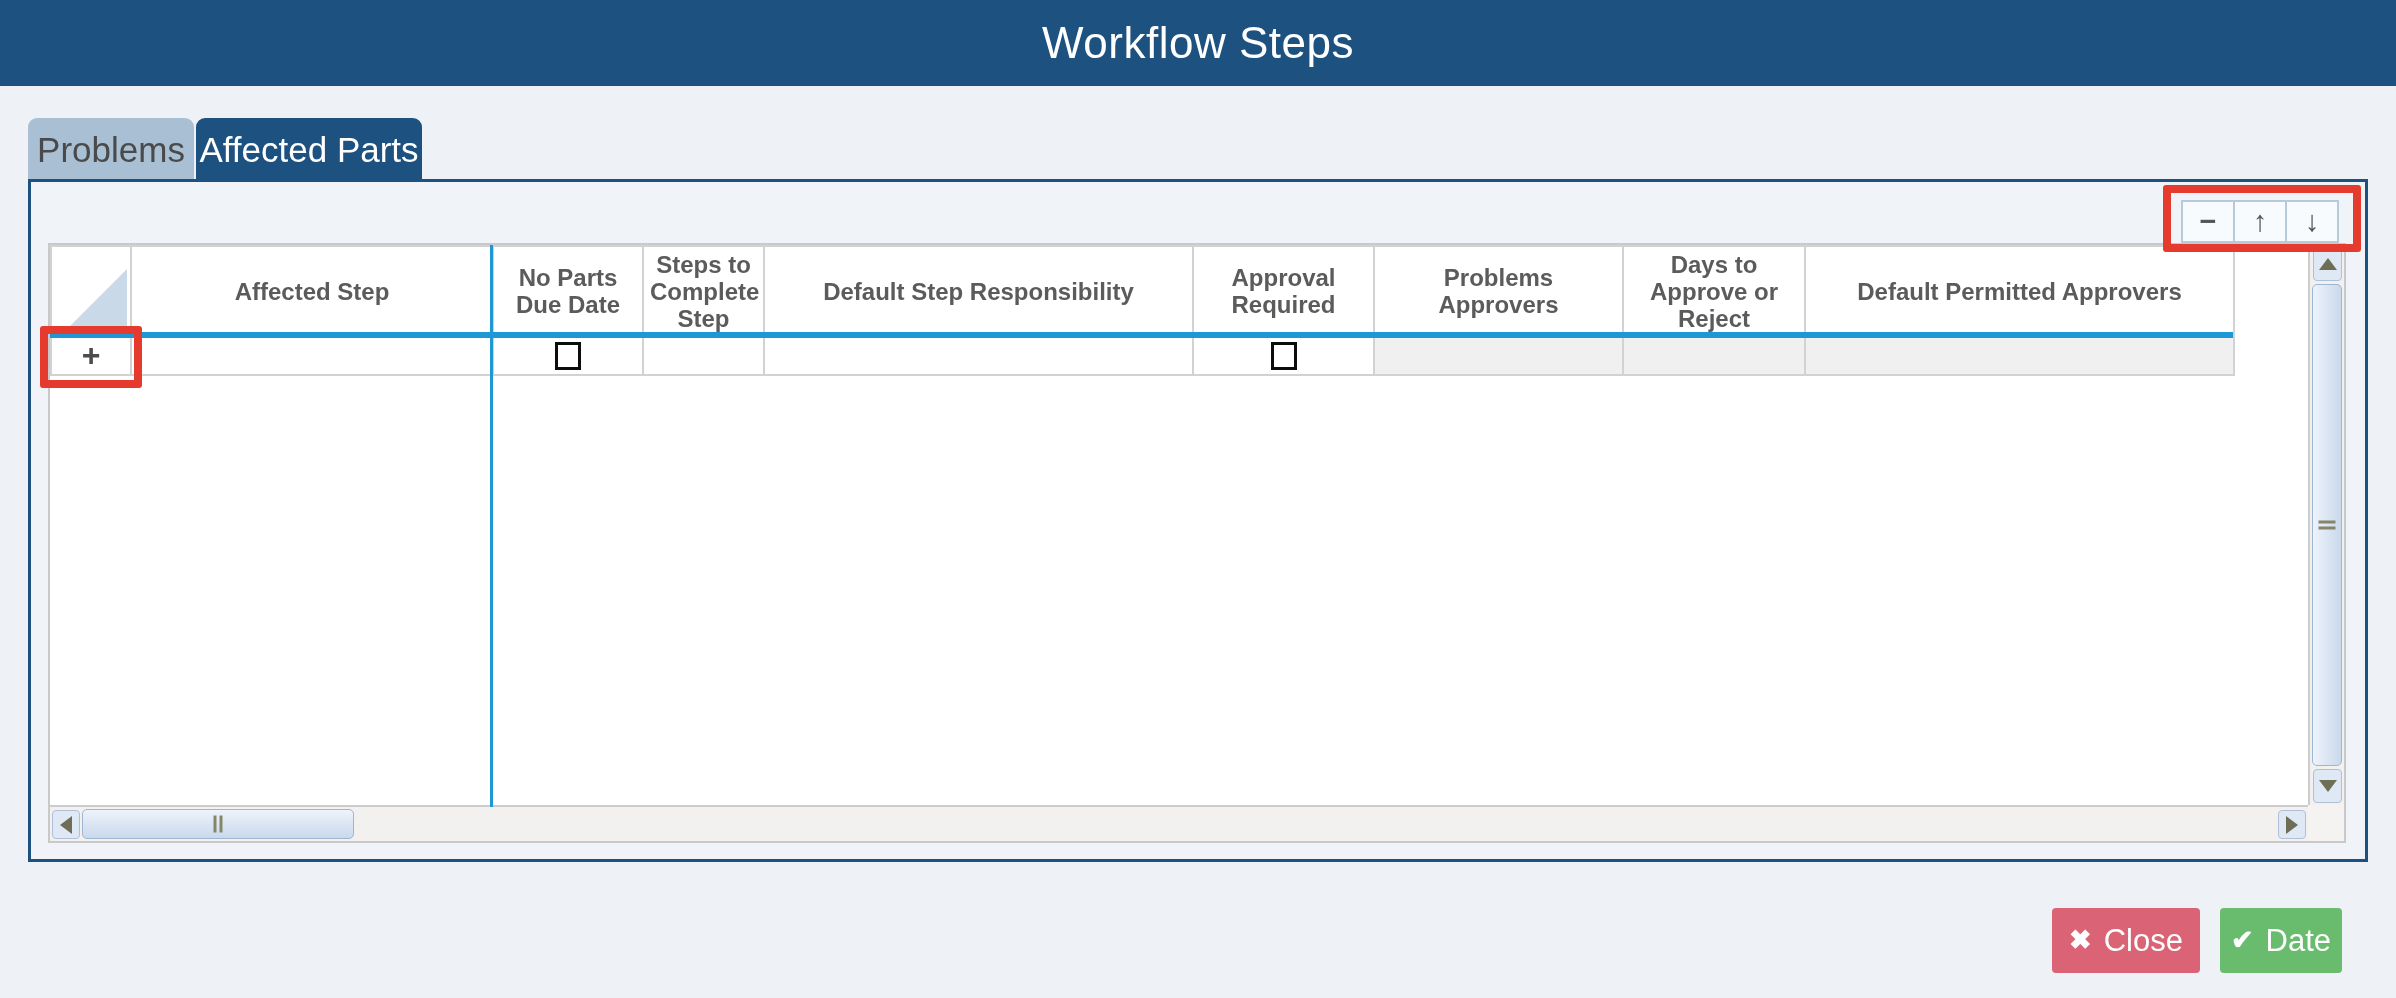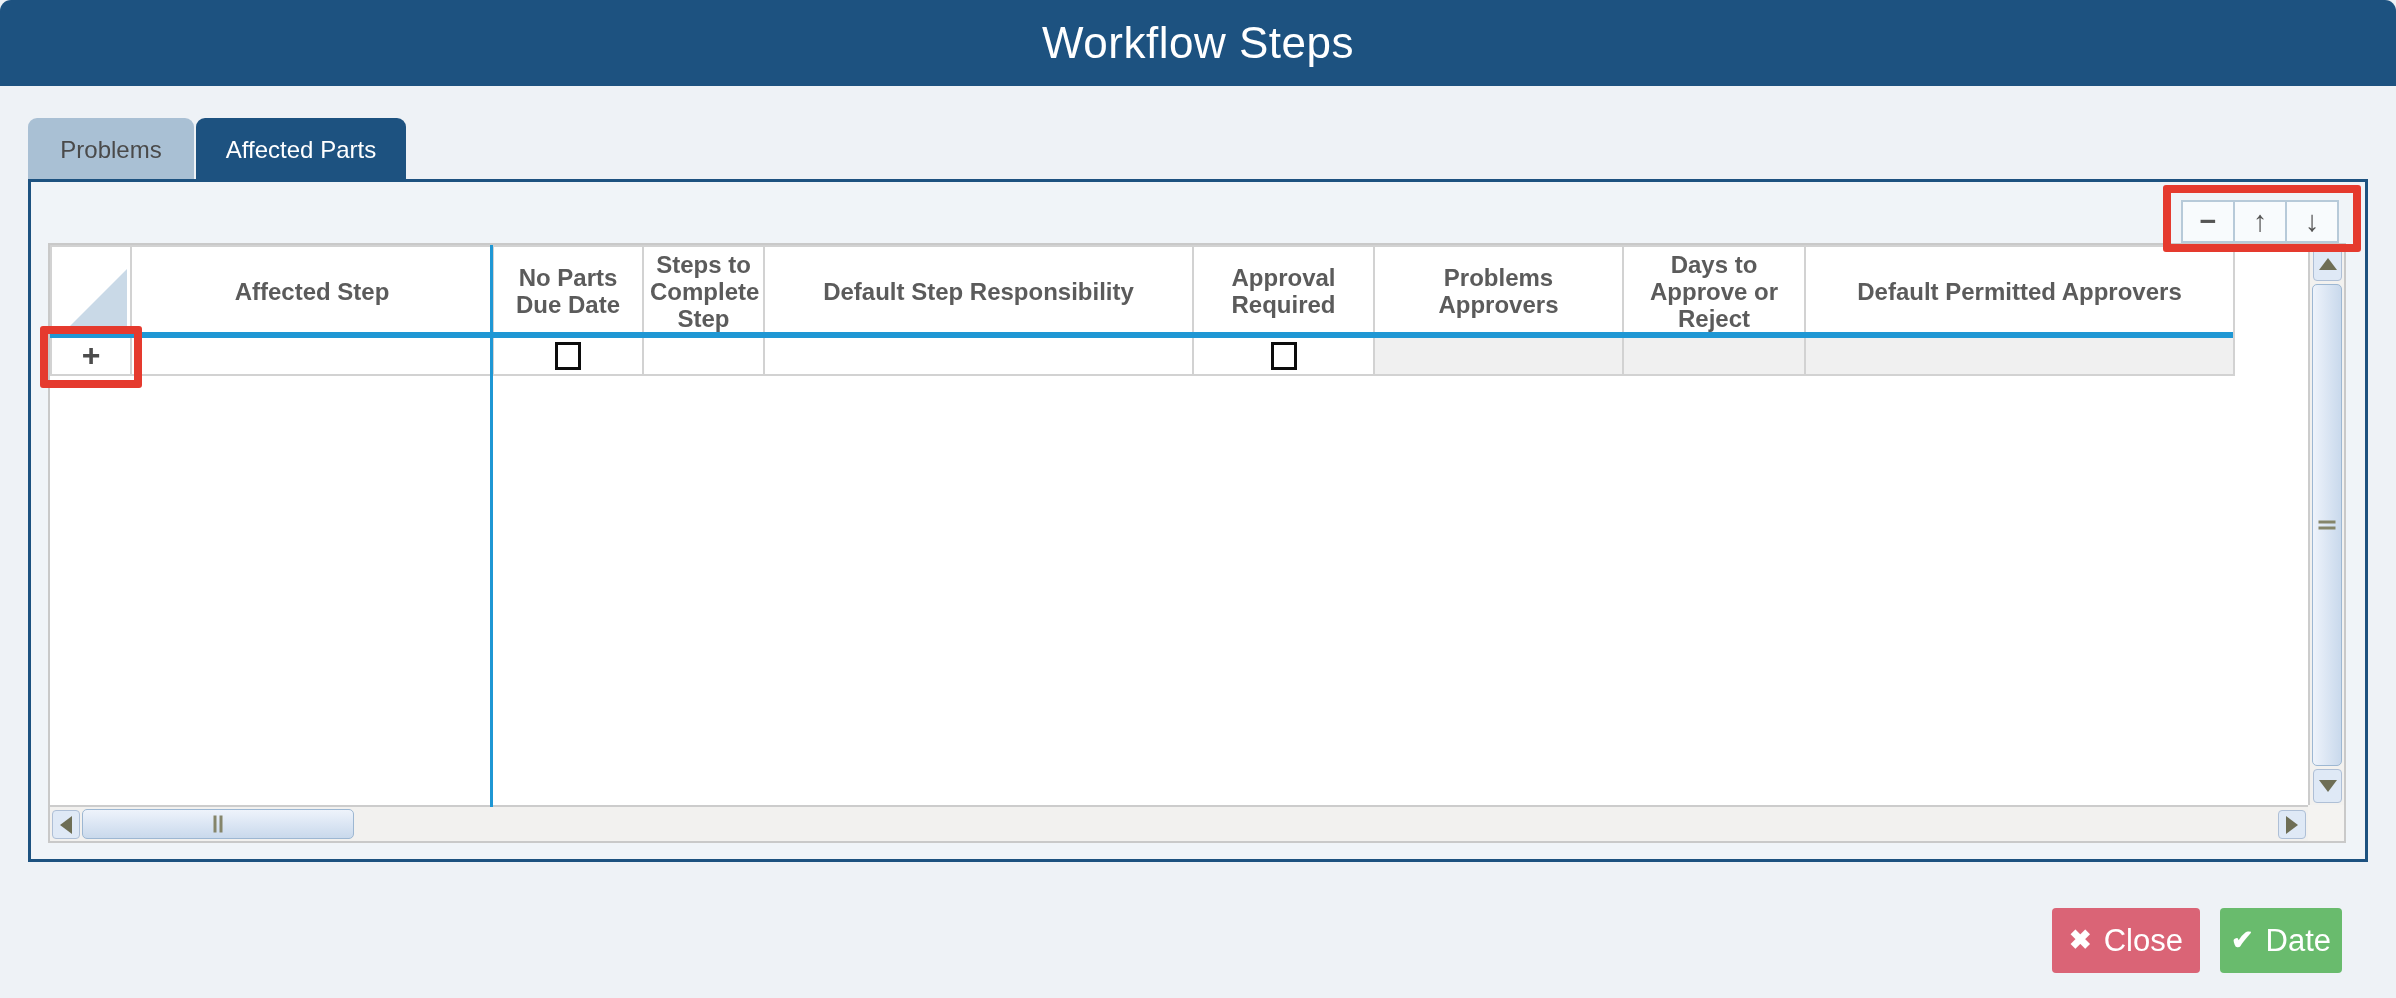--- a/index.html
+++ b/index.html
@@ -8,31 +8,31 @@
     --inactive-tab-text:#4a4a4a;
     --accent-blue:#1f97d4;
     --annotation-red:#e53a2e;
     --close-red:#da6476;
     --save-green:#69bb6d;
   }
   *{margin:0;padding:0;box-sizing:border-box;}
   html,body{background:#eef2f6;}
   .page{
     position:relative;width:2396px;height:998px;overflow:hidden;
-    background:#eef2f6;font-family:"Liberation Sans",sans-serif;border-radius:11px;
+    background:#eef2f6;font-family:"Liberation Sans",sans-serif;
   }
   
   .topbar{position:absolute;left:0;top:0;width:2396px;height:86px;background:var(--header-blue);
     display:flex;align-items:center;justify-content:center;}
   .topbar h1{color:#fff;font-size:44px;font-weight:400;letter-spacing:.5px;}
   
   .tab{position:absolute;top:118px;height:64px;border-radius:9px 9px 0 0;
-    display:flex;align-items:center;justify-content:center;font-size:24px;cursor:pointer;}
+    display:flex;align-items:center;justify-content:center;font-size:35px;cursor:pointer;}
   .tab-problems{left:28px;width:166px;background:var(--inactive-tab);color:var(--inactive-tab-text);z-index:1;}
-  .tab-affected{left:196px;width:210px;background:var(--header-blue);color:#fff;z-index:3;}
+  .tab-affected{left:196px;width:226px;background:var(--header-blue);color:#fff;z-index:3;}
   
   .panel{position:absolute;left:28px;top:179px;width:2340px;height:683px;
     border:3px solid var(--header-blue);background:#f0f4f8;z-index:2;}
   
   .toolbar{position:absolute;left:2152px;top:18px;display:flex;}
   .tbtn{width:54px;height:43px;background:#f8fbfd;border:2px solid #b7cad9;margin-left:-2px;
     display:flex;align-items:center;justify-content:center;
     font-size:29px;font-weight:bold;color:#555;cursor:pointer;}
   
   .scroll-region{position:absolute;left:17px;top:61px;width:2298px;height:600px;

